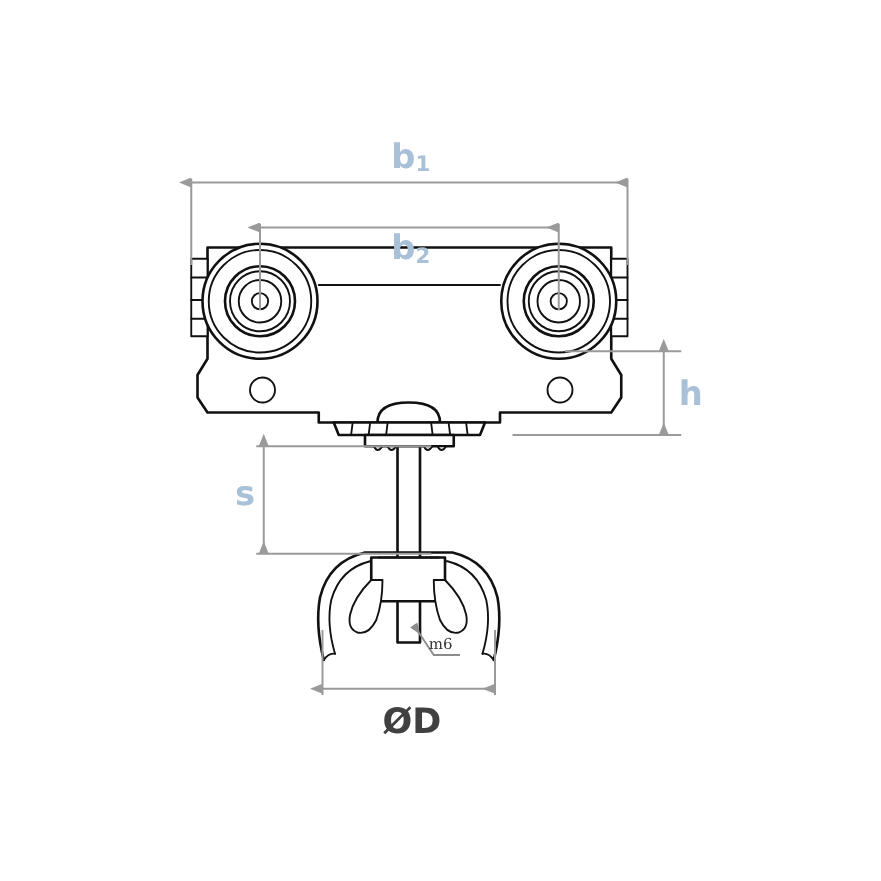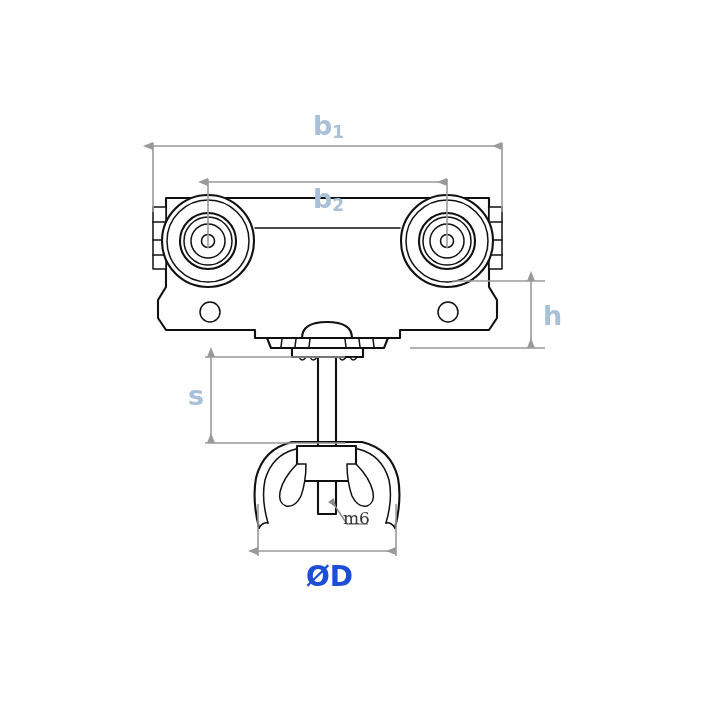--- a/index.html
+++ b/index.html
@@ -281,20 +281,20 @@
       <span>b</span><span style="font-size:17px;vertical-align:baseline;position:relative;top:3px;">2</span>
     </div>
 
     <div style="position:absolute;left:543px;top:300px;font-family:'DejaVu Sans',sans-serif;
                 font-weight:bold;font-size:27px;color:#a8c0d8;">h</div>
 
     <div style="position:absolute;left:188px;top:380px;font-family:'DejaVu Sans',sans-serif;
                 font-weight:bold;font-size:27px;color:#a8c0d8;">s</div>
 
     <div style="position:absolute;left:306px;top:560px;font-family:'DejaVu Sans',sans-serif;
-                font-weight:bold;font-size:28px;color:#1d4ed8;letter-spacing:0px;">ØD</div>
+                font-weight:bold;font-size:28px;color:#404040;letter-spacing:0px;">ØD</div>
 
     <div style="position:absolute;left:343px;top:508px;font-family:'DejaVu Serif',serif;
-                font-size:17px;color:#333333;">m6</div>
+                font-size:12px;color:#333333;">m6</div>
 
   </div>
 
 </div>
 
 </body></html>

